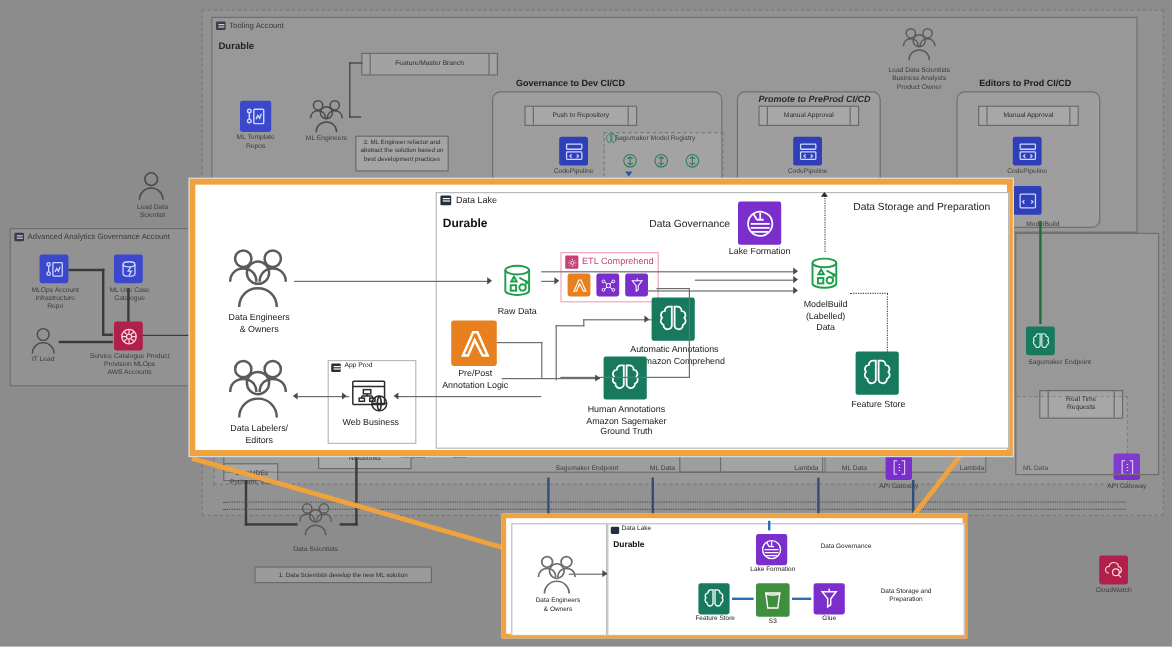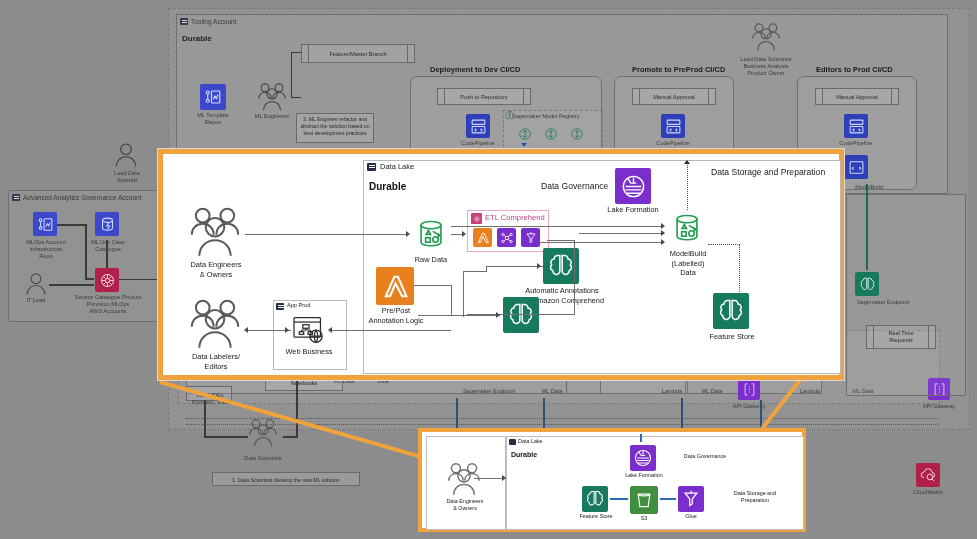--- a/index.html
+++ b/index.html
@@ -118,21 +118,21 @@
       <div class="bl"></div>
         <div class="br"></div>
       <span>Feature/Master Branch</span>
     </div>
     <div class="ln" style="left:291px;top:52px;width:11px;height:1px;"></div>
     <div class="ln" style="left:291px;top:52px;width:1px;height:46px;"></div>
     <div class="ln" style="left:291px;top:97px;width:10px;height:1px;"></div>
 
     <div class="note" style="left:296px;top:113px;width:78px;height:30px;">3. ML Engineer refactor and abstract the solution based on best development practices</div>
 
-    <div class="ttl" style="left:430px;top:65px;">Deployment to Dev CI/CD</div>
+    <div class="ttl" style="left:430px;top:65px;">Governance to Dev CI/CD</div>
     <div class="grp" style="left:410px;top:76px;width:190px;height:112px;border-radius:7px;"></div>
     <div class="box" style="left:437px;top:88px;width:92px;height:15px;">
       <div class="bl"></div>
         <div class="br"></div>
       <span>Push to Repository</span>
     </div>
     <div class="ic ic-dblue" style="left:466px;top:114px;width:24px;height:24px;">
       <div class="glyph">
           <svg width="17" height="17" viewBox="0 0 24 24" fill="none" stroke="#cfd8ff" stroke-width="1.5">
             <rect x="3" y="3" width="18" height="6" rx="1"></rect>
@@ -171,21 +171,21 @@
     </div>
     <div class="ic" style="left:570px;top:127px;width:14px;height:14px;background:none;">
       <div class="glyph">
           <svg width="14" height="14" viewBox="0 0 24 24" fill="none" stroke="#2f7d5e" stroke-width="1.6">
             <circle cx="12" cy="12" r="9"></circle>
             <path d="M8 9c2-2 6-2 8 0M8 15c2 2 6 2 8 0M12 5v14"></path>
           </svg>
         </div>
     </div>
 
-    <div class="ttl" style="left:632px;top:65px;">Promote to PreProd CI/CD</div>
+    <div class="ttl" style="left:632px;top:78px;font-style:italic;">Promote to PreProd CI/CD</div>
     <div class="grp" style="left:614px;top:76px;width:118px;height:112px;border-radius:7px;"></div>
     <div class="box" style="left:632px;top:88px;width:82px;height:15px;">
       <div class="bl"></div>
         <div class="br"></div>
       <span>Manual Approval</span>
     </div>
     <div class="ic ic-dblue" style="left:661px;top:114px;width:24px;height:24px;">
       <div class="glyph">
           <svg width="17" height="17" viewBox="0 0 24 24" fill="none" stroke="#cfd8ff" stroke-width="1.5">
             <rect x="3" y="3" width="18" height="6" rx="1"></rect>
@@ -525,20 +525,23 @@
 e.g.Amazon Comprehend</div>
 
       <div class="ic ic-teal" style="left:340px;top:143px;width:36px;height:36px;">
         <div class="glyph">
             <svg width="28" height="28" viewBox="0 0 24 24" fill="none" stroke="#fff" stroke-width="1.3">
               <path d="M9 3a3 3 0 00-3 3 3 3 0 00-2 5 3 3 0 001 5 3 3 0 004 3 3 3 0 002-2V3z"></path>
               <path d="M15 3a3 3 0 013 3 3 3 0 012 5 3 3 0 01-1 5 3 3 0 01-4 3 3 3 0 01-2-2V3z"></path>
             </svg>
           </div>
       </div>
+      <div class="p-cap" style="left:300px;top:182px;width:118px;">Human Annotations
+Amazon Sagemaker
+Ground Truth</div>
 
       <div class="ic" style="left:505px;top:56px;width:38px;height:38px;background:none;">
         <div class="glyph">
             <svg width="36" height="36" viewBox="0 0 40 40" fill="none" stroke="#1f9e4d" stroke-width="1.8">
           <ellipse cx="20" cy="9" rx="11" ry="4"></ellipse>
           <path d="M9 9v19c0 2.2 4.9 4 11 4s11-1.8 11-4V9"></path>
           <path d="M17 15l-2.5 4.5h5z"></path>
               <rect x="14" y="23" width="5" height="5"></rect>
               <circle cx="25" cy="25" r="3"></circle>
           <path d="M22 16l7 4"></path>

